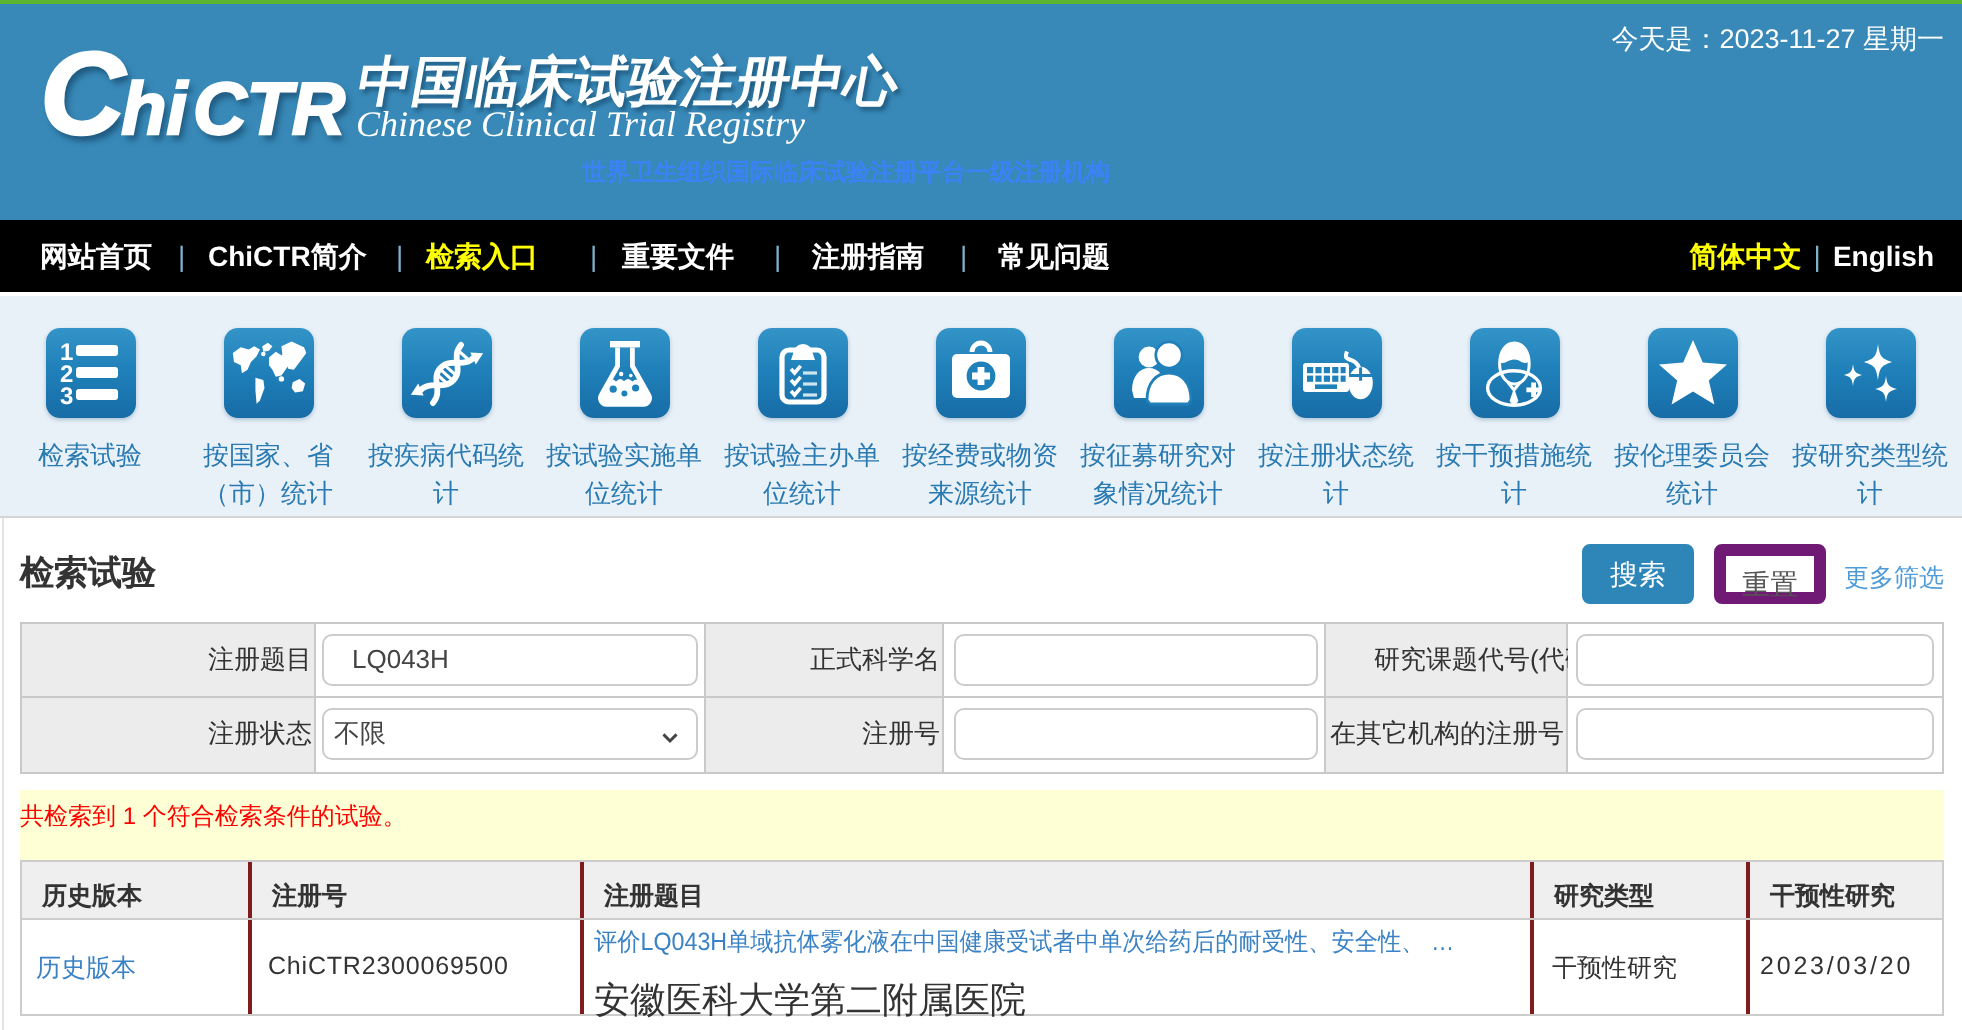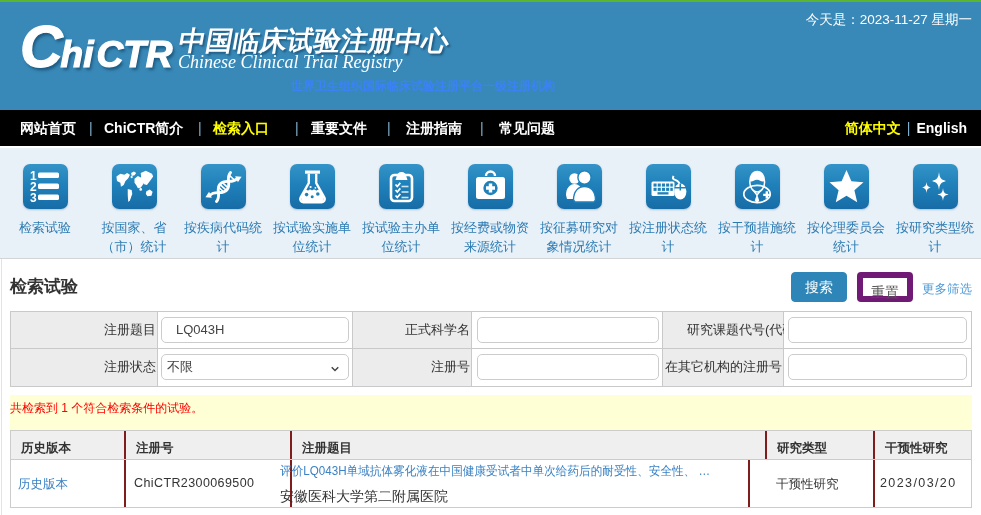--- a/index.html
+++ b/index.html
@@ -340,23 +340,23 @@
       <div class="rc" style="left:756px;width:108px;">研究类型</div>
       <div class="rc last" style="left:864px;width:96px;">干预性研究</div>
     </div>
     <div class="rrow">
       <div class="rc" style="left:0;width:115px;">
           <a class="lk" href="#" style="position:absolute;left:7px;top:16px;font-size:12.5px;">历史版本</a>
         </div>
       <div class="rc" style="left:115px;width:166px;">
           <span style="position:absolute;left:8px;top:16px;font-size:12.5px;letter-spacing:0.4px;color:#333;">ChiCTR2300069500</span>
         </div>
-      <div class="rc" style="left:264px;width:475px;">
+      <div class="rc" style="left:281px;width:475px;">
         <a class="lk" href="#" style="position:absolute;left:5px;top:3px;font-size:12.5px;white-space:nowrap;transform:scaleX(0.93);transform-origin:left center;">评价LQ043H单域抗体雾化液在中国健康受试者中单次给药后的耐受性、安全性、 …</a>
-        <span style="position:absolute;left:5px;top:28px;font-size:14px;color:#333;">安徽医科大学第二附属医院</span>
+        <span style="position:absolute;left:5px;top:28px;font-size:18px;color:#333;">安徽医科大学第二附属医院</span>
       </div>
       <div class="rc" style="left:756px;width:108px;">
           <span style="position:absolute;left:9px;top:16px;font-size:12.5px;color:#333;">干预性研究</span>
         </div>
       <div class="rc last" style="left:864px;width:96px;">
           <span style="position:absolute;left:5px;top:16px;font-size:12.5px;letter-spacing:1.4px;color:#333;">2023/03/20</span>
         </div>
     </div>
   </div>
 </div>

